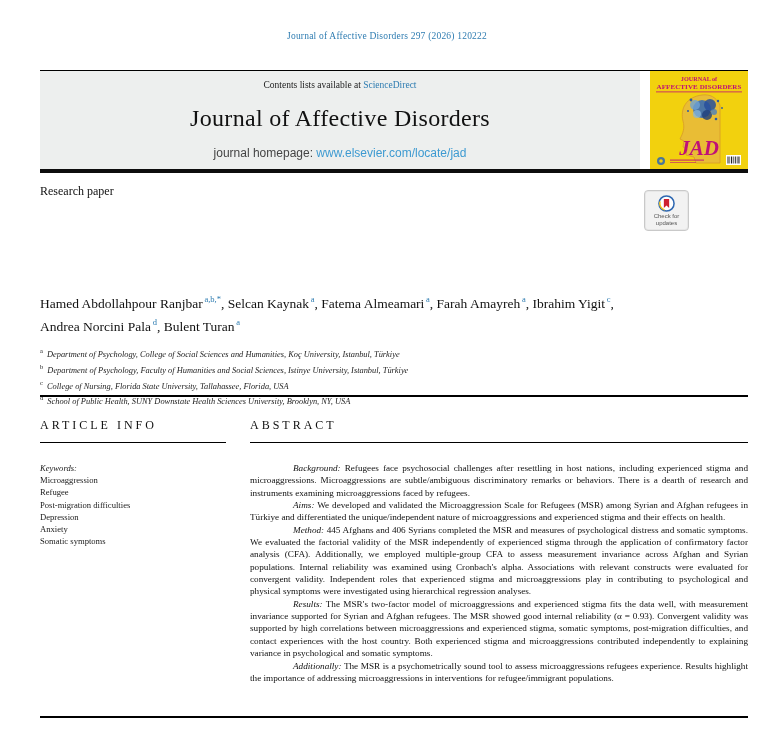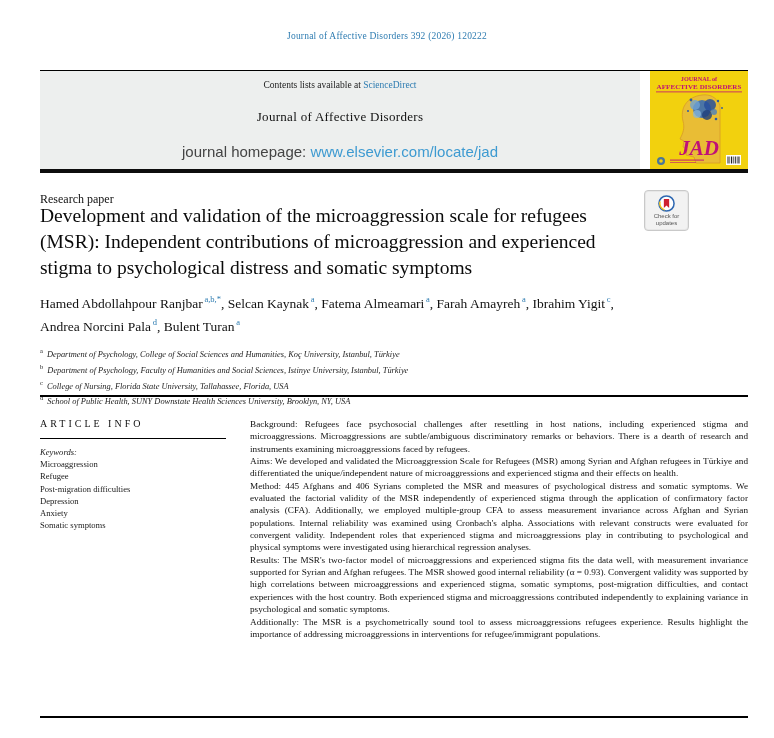--- a/index.html
+++ b/index.html
@@ -28,30 +28,30 @@
     font-family:"Liberation Serif",serif;font-size:13.5px;letter-spacing:.5px;
     color:#111;margin-bottom:1px;font-weight:400;
   }
   .masthead{
     flex:1;background:#edefee;margin-right:10px;
     display:flex;flex-direction:column;align-items:center;justify-content:space-between;
     padding:9px 0 10px 0;box-sizing:border-box;
   }
   .contents-line{font-size:9.5px;color:#222;}
   .contents-line .link{color:#2e7cb1;}
-  .journal-title{font-size:13px;color:#111;letter-spacing:.3px;}
-  .homepage-line{font-family:"Liberation Sans",sans-serif;font-size:15px;color:#444;}
+  .journal-title{font-size:24px;color:#111;letter-spacing:.3px;}
+  .homepage-line{font-family:"Liberation Sans",sans-serif;font-size:12px;color:#444;}
   .homepage-line .link{color:#3d9ad1;}
   a.link{text-decoration:none;cursor:pointer;}
   .cover{width:98px;height:99px;overflow:hidden;background:#bef264;}
   .banner-bottom-bar{
     position:absolute;left:40px;top:169px;width:708px;height:4px;background:#0d0d0d;
   }
   
-  .type-label{position:absolute;left:40px;top:192px;font-size:12px;color:#111;}
+  .type-label{position:absolute;left:40px;top:184px;font-size:12px;color:#111;}
   .article-title{
     position:absolute;left:40px;top:203px;width:600px;
     font-size:19.5px;line-height:26px;font-weight:400;color:#0a0a0a;margin:0;
   }
   .check-badge{
     position:absolute;left:644px;top:190px;width:43px;height:39px;
     background:#f2f2f2;border:1px solid #c9c9c9;border-radius:4px;
     display:flex;flex-direction:column;align-items:center;justify-content:center;
     cursor:pointer;box-shadow:0 0 0 1px #e7e7e7 inset;
   }
@@ -68,39 +68,39 @@
     position:absolute;left:40px;top:345px;width:640px;
     font-size:8.4px;line-height:12px;font-style:italic;color:#222;
   }
   .affiliations sup{font-style:normal;font-size:6.5px;color:#222;margin-right:2px;}
   .rule-mid{position:absolute;left:40px;top:395px;width:708px;height:2px;background:#000;}
   
   .columns{position:absolute;left:40px;top:418px;width:708px;display:flex;}
   .col-left{width:186px;margin-right:24px;flex:none;}
   .col-right{flex:1;}
   .col-heading{
-    font-size:10px;letter-spacing:3px;color:#111;font-weight:400;
-    padding-bottom:9px;border-bottom:1.3px solid #000;margin-bottom:7px;
+    font-size:12px;letter-spacing:3px;color:#111;font-weight:400;
+    padding-bottom:9px;border-bottom:1.3px solid #000;margin-bottom:19px;
   }
   .keywords{font-size:8.6px;line-height:12.2px;color:#1a1a1a;font-family:Liberation Serif, serif;}
   .keywords .kw-label{font-style:italic;}
   .abstract p{
     margin:0;font-size:9.2px;line-height:12.35px;text-align:justify;color:#111;
   }
-  .abstract p .lead{}
+  .abstract p .lead{font-style:italic;margin-left:43px;}
   .rule-bottom{position:absolute;left:40px;top:716px;width:708px;height:1.6px;background:#000;}
   
   .cover svg text{font-family:"Liberation Serif",serif;}
 </style>
 </head>
 <body>
 
 <div class="page">
 
-  <div class="citation">Journal of Affective Disorders 392 (2026) 120222</div>
+  <div class="citation">Journal of Affective Disorders 297 (2026) 120222</div>
 
   <div class="banner">
 
     <div class="masthead">
       <div class="contents-line"><span>Contents lists available at </span><a class="link">ScienceDirect</a></div>
       <div class="journal-title">Journal of Affective Disorders</div>
       <div class="homepage-line"><span>journal homepage: </span><a class="link">www.elsevier.com/locate/jad</a></div>
     </div>
 
     <div class="cover">
@@ -140,21 +140,20 @@
             <rect x="88.4" y="85.5" width="1.1" height="7"></rect>
           </g>
         </g>
       </svg>
     </div>
   </div>
   <div class="banner-bottom-bar"></div>
 
   <div class="type-label">Research paper</div>
 
-  <h1 class="article-title">Development and validation of the microaggression scale for refugees (MSR): Independent contributions of microaggression and experienced stigma to psychological distress and somatic symptoms</h1>
 
   <div class="check-badge">
     <svg width="17" height="17" viewBox="-9 -9 18 18">
       <circle cx="0" cy="0" r="8" fill="#ffffff" stroke="#2d67b1" stroke-width="1.6"></circle>
       <path d="M -7.6 -2 A 8 8 0 0 0 -2 7.6 L -2 6 A 6.4 6.4 0 0 1 -6 -2 Z" fill="#f5c518"></path>
       <path d="M -2.8 -4.8 L 2.8 -4.8 L 2.8 4.8 L 0 2.2 L -2.8 4.8 Z" fill="#cf2030"></path>
     </svg>
     <div class="cb-text">Check for
 updates</div>
   </div>
@@ -179,20 +178,21 @@
             <div>Microaggression</div>
             <div>Refugee</div>
             <div>Post-migration difficulties</div>
             <div>Depression</div>
             <div>Anxiety</div>
             <div>Somatic symptoms</div>
           </div>
       </div>
     </div>
     <div class="col-right">
+      <div class="col-heading">ABSTRACT</div>
       <div class="abstract" id="abstract-body">
           <p><span class="lead">Background:</span> Refugees face psychosocial challenges after resettling in host nations, including experienced stigma and microaggressions. Microaggressions are subtle/ambiguous discriminatory remarks or behaviors. There is a dearth of research and instruments examining microaggressions faced by refugees.</p>
           <p><span class="lead">Aims:</span> We developed and validated the Microaggression Scale for Refugees (MSR) among Syrian and Afghan refugees in Türkiye and differentiated the unique/independent nature of microaggressions and experienced stigma and their effects on health.</p>
           <p><span class="lead">Method:</span> 445 Afghans and 406 Syrians completed the MSR and measures of psychological distress and somatic symptoms. We evaluated the factorial validity of the MSR independently of experienced stigma through the application of confirmatory factor analysis (CFA). Additionally, we employed multiple-group CFA to assess measurement invariance across Afghan and Syrian populations. Internal reliability was examined using Cronbach's alpha. Associations with relevant constructs were evaluated for convergent validity. Independent roles that experienced stigma and microaggressions play in contributing to psychological and physical symptoms were investigated using hierarchical regression analyses.</p>
           <p><span class="lead">Results:</span> The MSR's two-factor model of microaggressions and experienced stigma fits the data well, with measurement invariance supported for Syrian and Afghan refugees. The MSR showed good internal reliability (α = 0.93). Convergent validity was supported by high correlations between microaggressions and experienced stigma, somatic symptoms, post-migration difficulties, and contact experiences with the host country. Both experienced stigma and microaggressions contributed independently to explaining variance in psychological and somatic symptoms.</p>
           <p><span class="lead">Additionally:</span> The MSR is a psychometrically sound tool to assess microaggressions refugees experience. Results highlight the importance of addressing microaggressions in interventions for refugee/immigrant populations.</p>
         </div>
     </div>
   </div>
 

